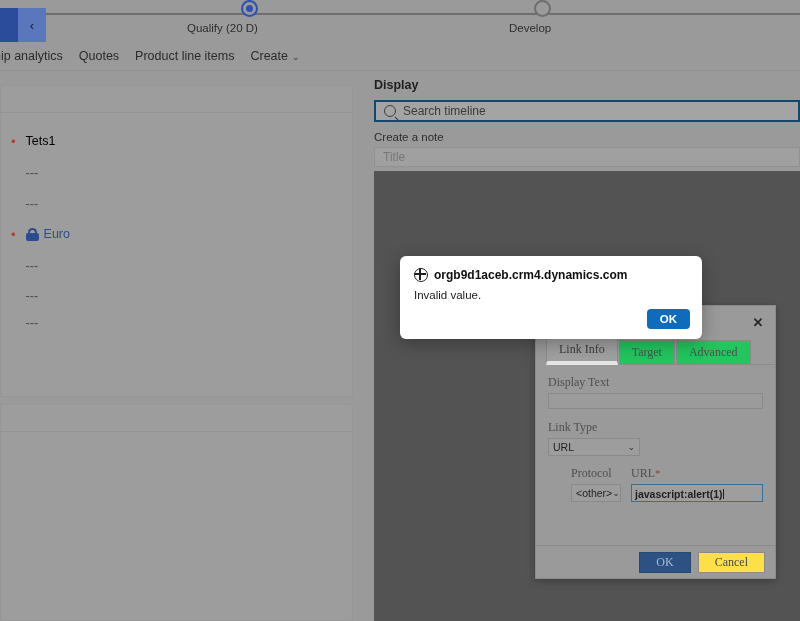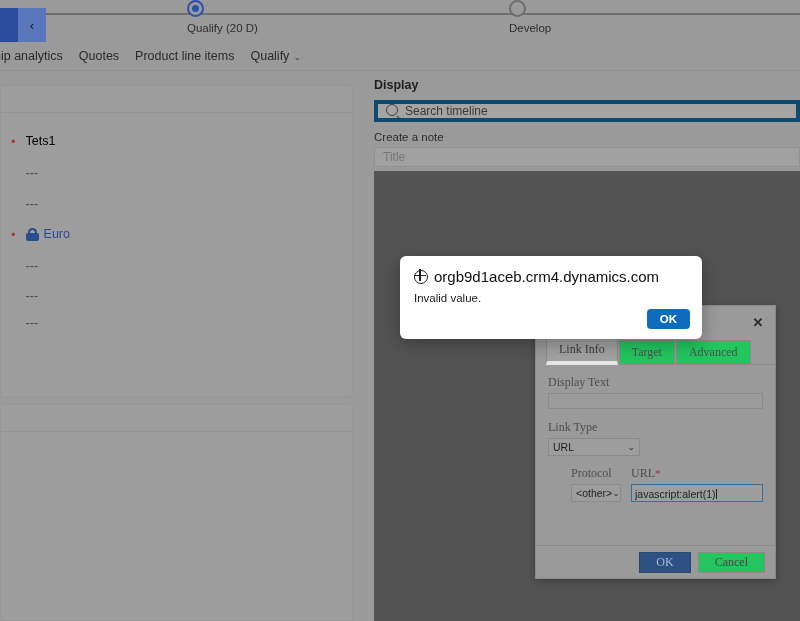--- a/index.html
+++ b/index.html
@@ -12,21 +12,21 @@
 
   
   #app-layer{position:absolute;inset:0;}
 
   
   .bpf{position:absolute;left:0;top:0;width:800px;height:42px;background:#9a9a9a;}
   .bpf-backbtn{position:absolute;left:0;top:8px;width:18px;height:34px;background:#2b4b9b;}
   .bpf-chevbtn{position:absolute;left:18px;top:8px;width:28px;height:34px;background:#5a77bd;
     display:flex;align-items:center;justify-content:center;color:#1b1b1b;font-size:13px;}
   .bpf-line{position:absolute;left:46px;top:13px;height:2px;background:#6e6e6e;width:754px;}
-  .bpf-stage{position:absolute;top:0;display:flex;flex-direction:column;align-items:flex-start;}
+  .bpf-stage{position:absolute;top:0;display:flex;flex-direction:column;align-items:flex-end;}
   .bpf-node{width:17px;height:17px;border-radius:50%;box-sizing:border-box;background:#9a9a9a;}
   .bpf-node.active{border:2px solid #2b52b0;display:flex;align-items:center;justify-content:center;}
   .bpf-node.active::after{content:"";width:7px;height:7px;border-radius:50%;background:#2b52b0;}
   .bpf-node.idle{border:2px solid #6e6e6e;}
   .bpf-label{margin-top:5px;font-size:11.5px;color:#2d2d2d;white-space:nowrap;}
 
   
   .tabstrip{position:absolute;left:0;top:42px;width:800px;height:28px;background:#9a9a9a;
     display:flex;align-items:center;border-bottom:1px solid #8e8e8e;}
   .tab{font-size:12.5px;color:#2b2b2b;white-space:nowrap;margin-right:16px;}
@@ -49,21 +49,21 @@
   .lock-icon{display:inline-block;width:13px;height:13px;margin-right:5px;position:relative;vertical-align:-2px;}
   .lock-icon::before{content:"";position:absolute;left:2px;top:0;width:9px;height:6px;
     border:2px solid #2b4b8f;border-bottom:none;border-radius:5px 5px 0 0;box-sizing:border-box;}
   .lock-icon::after{content:"";position:absolute;left:0;top:5px;width:13px;height:8px;
     background:#2b4b8f;border-radius:2px;}
 
   
   .timeline-col{position:absolute;left:366px;top:78px;right:0;bottom:0;}
   .tl-title{font-size:12.5px;font-weight:bold;color:#1f1f1f;margin-left:8px;}
   .tl-search{margin-top:8px;margin-left:8px;margin-right:0;height:22px;background:#a4a4a4;
-    border:4px solid #0c4a6e;display:flex;padding-left:8px;box-sizing:border-box;}
+    border:2px solid #0c4a6e;display:flex;align-items:center;padding-left:8px;box-sizing:border-box;}
   .mag{width:10px;height:10px;border:1.4px solid #3d3d3d;border-radius:50%;position:relative;margin-right:7px;}
   .mag::after{content:"";position:absolute;right:-4px;bottom:-3px;width:5px;height:1.4px;
     background:#3d3d3d;transform:rotate(45deg);}
   .tl-ph{font-size:12px;color:#3a3a3a;}
   .tl-note-lbl{margin-top:9px;margin-left:8px;font-size:11.5px;color:#2d2d2d;}
   .tl-note-input{margin-top:4px;margin-left:8px;height:20px;background:#a0a0a0;border:1px solid #919191;
     display:flex;align-items:center;padding-left:8px;box-sizing:border-box;}
   .tl-note-ph{font-size:12px;color:#777;}
 
   
@@ -90,33 +90,33 @@
   .ck-input-text{font-family:"Liberation Sans",sans-serif;font-size:10.5px;color:#1f1f1f;
     padding-left:3px;line-height:16px;white-space:nowrap;}
   .caret{display:inline-block;width:1px;height:10px;background:#1f1f1f;vertical-align:-1px;}
   .ck-select{height:18px;background:#9d9d9d;border:1px solid #8a8a8a;box-sizing:border-box;
     display:flex;align-items:center;justify-content:space-between;padding:0 4px;}
   .ck-select .sv{font-family:"Liberation Sans",sans-serif;font-size:10.5px;color:#1f1f1f;}
   .ck-select .sc{font-size:9px;color:#2f2f2f;}
   .ck-row{display:flex;gap:10px;margin-top:10px;}
   .ck-footer{position:absolute;left:0;right:0;bottom:0;height:32px;border-top:1px solid #8b8b8b;
     display:flex;align-items:center;justify-content:flex-end;padding-right:10px;gap:7px;background:#9a9a9a;}
-  .ck-btn{font-size:12px;padding:2px 16px;border:1px solid #8a8a8a;background:#22c55e;color:#4a4a4a;}
+  .ck-btn{font-size:12px;padding:2px 16px;border:1px solid #8a8a8a;background:#fde047;color:#4a4a4a;}
   .ck-btn.primary{background:#2d5183;border:1px solid #27486f;color:#a9bcd3;}
 
   
   .alert{position:absolute;left:400px;top:256px;width:302px;height:83px;background:#fff;
     border-radius:6px;box-shadow:0 4px 18px rgba(0,0,0,.30);
     font-family:"Liberation Sans", sans-serif;}
   .alert-origin{display:flex;align-items:center;padding:12px 14px 0 14px;}
   .globe{width:12px;height:12px;border:1.3px solid #1f1f1f;border-radius:50%;position:relative;
     margin-right:6px;flex:none;}
   .globe::before{content:"";position:absolute;left:-1.3px;top:4.4px;width:12px;height:1.2px;background:#1f1f1f;}
   .globe::after{content:"";position:absolute;left:4.4px;top:-1.3px;width:1.2px;height:12px;background:#1f1f1f;}
-  .alert-host{font-size:15px;font-weight:normal;color:#101010;}
+  .alert-host{font-size:12px;font-weight:bold;color:#101010;}
   .alert-msg{padding:7px 14px 0 14px;font-size:11.5px;color:#1a1a1a;}
   .alert-actions{position:absolute;right:12px;bottom:10px;}
   .alert-ok{background:#0f6cbd;color:#fff;font-size:11.5px;font-weight:bold;
     border:none;border-radius:4px;padding:4px 13px;}
 </style>
 </head>
 <body>
 
 <div id="app-layer">
 
@@ -134,21 +134,21 @@
       <div class="bpf-node idle"></div>
       <div class="bpf-label">Develop</div>
     </div>
   </div>
 
   <div class="tabstrip">
     <div class="tab first">hip analytics</div>
     <div class="tab">Quotes</div>
     <div class="tab">Product line items</div>
     <div class="tab">
-      <span>Qualify</span><span class="chev">⌄</span>
+      <span>Create</span><span class="chev">⌄</span>
     </div>
   </div>
 
   <div class="left-col">
     <div class="card card-a">
       <div class="card-hdr"></div>
 
       <div class="field" style="top:48px;">
         <span class="req">•</span>
         <span class="fval bold">Tets1</span>
@@ -229,21 +229,21 @@
         <div class="ck-select" style="width:50px;">
           <span class="sv">&lt;other&gt;</span>
           <span class="sc">⌄</span>
         </div>
       </div>
       <div style="flex:1;">
         <div class="ck-lbl">
           <span>URL</span><span class="star">*</span>
         </div>
         <div class="ck-input focused" style="height:18px;">
-          <div class="ck-input-text" style="line-height:18px;">
+          <div class="ck-input-text" style="line-height:18px;font-weight:bold;">
             <span>javascript:alert(1)</span><span class="caret"></span>
           </div>
         </div>
       </div>
     </div>
   </div>
 
   <div class="ck-footer">
     <div class="ck-btn primary">OK</div>
     <div class="ck-btn">Cancel</div>

